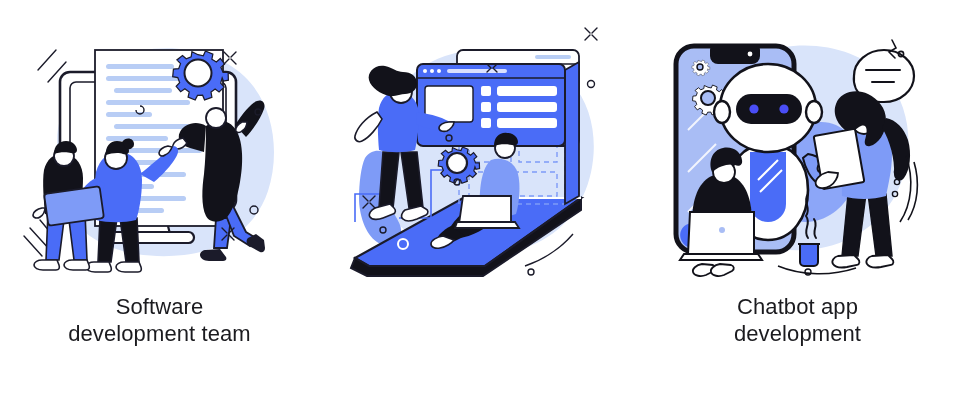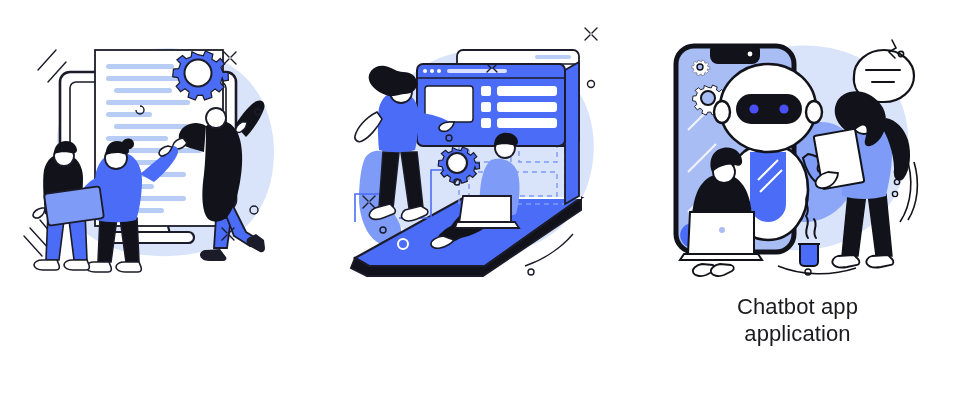--- a/index.html
+++ b/index.html
@@ -129,20 +129,24 @@
         <path d="M204 42l5-5M216 42l-5-5M204 30l5 5M216 30l-5 5"></path>
         <path d="M70 208l5-5M82 208l-5-5M70 196l5 5M82 196l-5 5" transform="translate(132 10)"></path>
       </g>
       <g fill="none" stroke="#1b1b2a" stroke-width="1.4">
         <circle cx="238" cy="90" r="3"></circle>
         <circle cx="234" cy="188" r="4"></circle>
         <path d="M116 88a4 4 0 1 0 4-4"></path>
       </g>
     </svg>
 
+    <div class="caption">
+      <div>Software</div>
+      <div>development team</div>
+    </div>
   </div>
 
   <div class="card">
     <svg class="art" viewBox="0 0 280 265">
       <path fill="#d9e4fa" d="M42 130c-4-42 22-82 64-96 44-15 98-6 126 26 28 31 28 80 12 114-16 35-50 56-90 58-44 2-94-14-108-50-6-16-2-36-4-52z"></path>
       <path fill="#7e9bf7" d="M26 136c8-12 24-8 28 4 4 14-6 26-4 38 2 14 14 22 12 34-2 10-16 14-24 8-12-8-18-28-18-44 0-14 2-32 6-40z"></path>
 
       <g>
         <path d="M16 236L124 176h118l-96 68H30z" fill="#4a6cf7" stroke="#1b1b2a" stroke-width="2.2"></path>
         <path d="M16 236l-4 10 16 8h116l98-66v-12l-96 68H30z" fill="#12121a" stroke="#1b1b2a" stroke-width="2"></path>
@@ -337,17 +341,17 @@
         <circle cx="237" cy="172" r="2.6"></circle>
       </g>
       <g fill="none" stroke="#12121a" stroke-width="1.4">
         <path d="M120 244c24 10 54 10 78 2"></path>
         <circle cx="150" cy="250" r="3"></circle>
       </g>
     </svg>
 
     <div class="caption">
       <div>Chatbot app</div>
-      <div>application</div>
+      <div>development</div>
     </div>
   </div>
 
 </div>
 
 </body></html>

